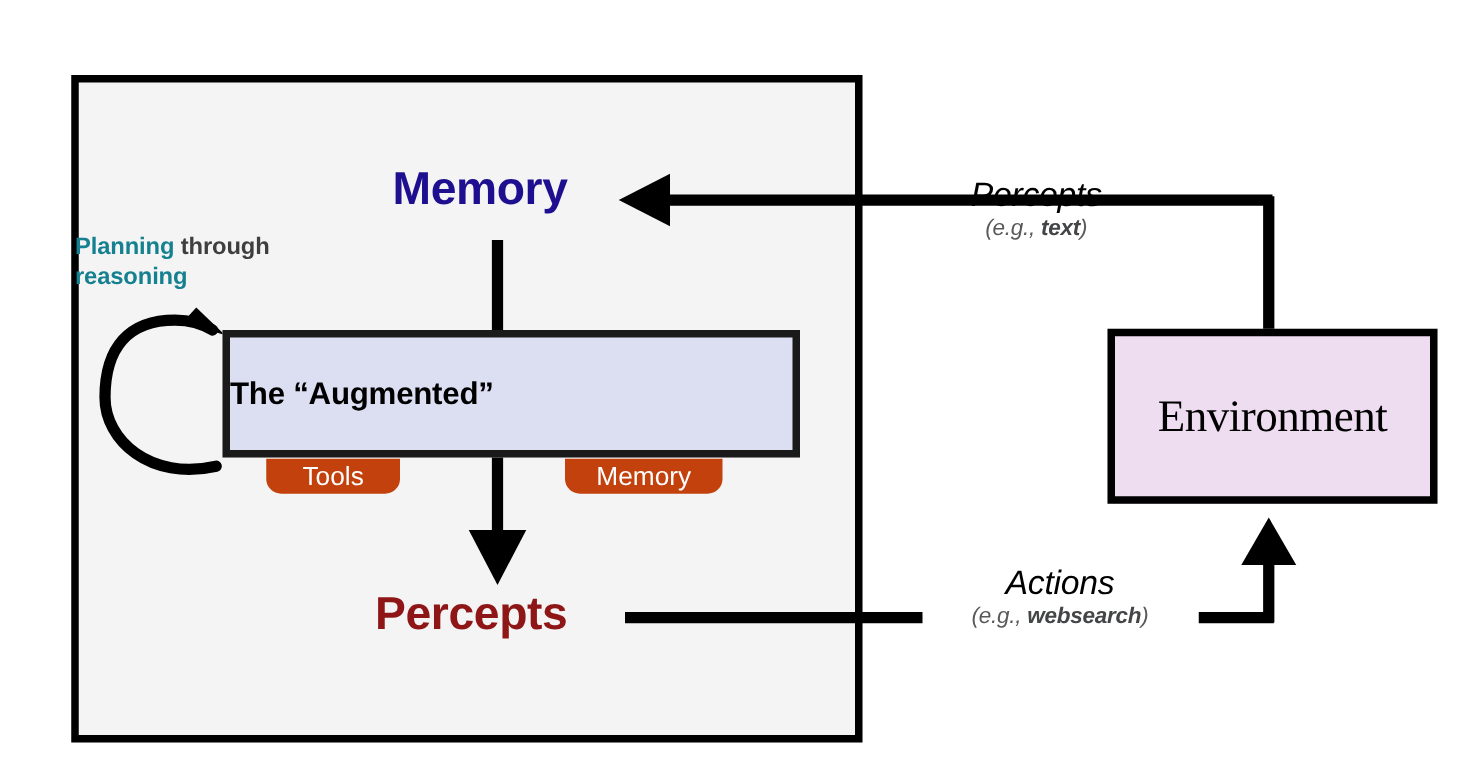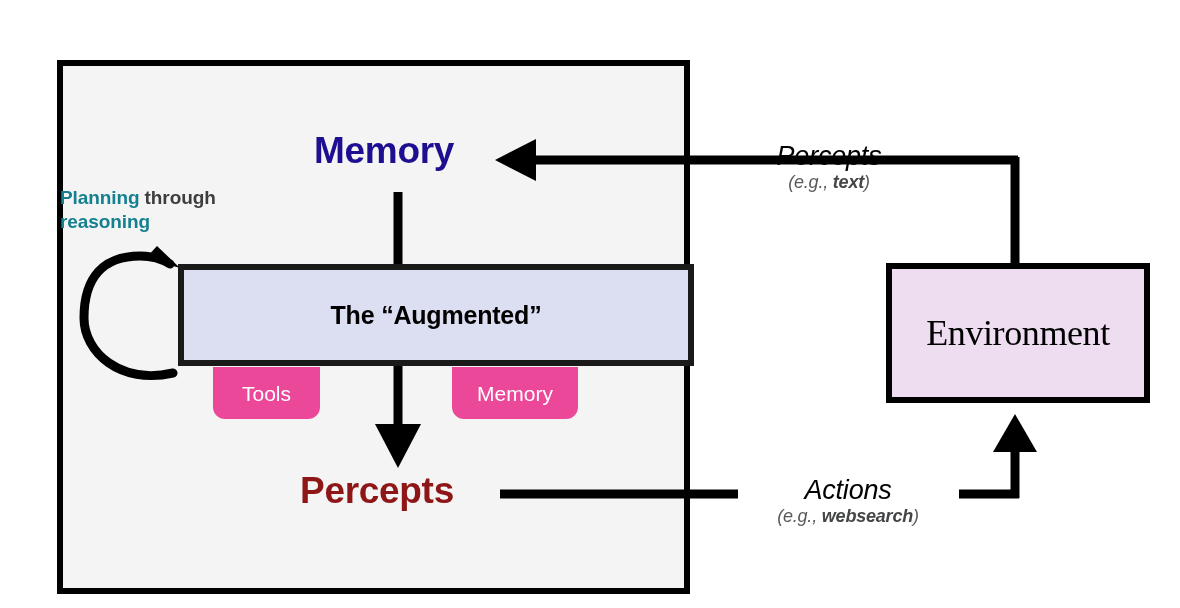--- a/index.html
+++ b/index.html
@@ -64,49 +64,48 @@
     font-weight: bold;
     color: #8e1616;
     letter-spacing: -0.3px;
     line-height: 1.1;
   }
   
   #llm-box {
     position: absolute;
     left: 178px;
     top: 264px;
-    width: 516px;
+    width: 462px;
     height: 102px;
     box-sizing: border-box;
     background: #dcdef2;
     border: 6px solid #1a1a1a;
     display: flex;
     flex-direction: column;
-    align-items: center;
     justify-content: center;
   }
   #llm-line1 {
     font-size: 25px;
     font-weight: bold;
     color: #000000;
     line-height: 1.2;
     letter-spacing: -0.2px;
   }
   #llm-line2 {
     font-size: 25px;
     font-weight: bold;
     color: #6b74d0;
     line-height: 1.2;
     letter-spacing: -0.2px;
   }
   
   .tab {
     position: absolute;
-    height: 52px;
-    background: #ec4899;
+    height: 28px;
+    background: #c2410c;
     border-radius: 0 0 12px 12px;
     color: #ffffff;
     font-size: 21px;
     display: flex;
     align-items: center;
     justify-content: center;
     padding: 0 14px;
     box-sizing: border-box;
     line-height: 1;
   }
@@ -141,21 +140,21 @@
   }
   .edge-label .sub {
     display: block;
     font-size: 18px;
     font-style: italic;
     color: #58595b;
     letter-spacing: -0.2px;
   }
   .edge-label .sub b { color: #444547; }
   #percepts-label { left: 745px; top: 140px; width: 168px; }
-  #actions-label { left: 740px; top: 474px; width: 216px; }
+  #actions-label { left: 740px; top: 450px; width: 216px; }
   
   #environment-box {
     position: absolute;
     left: 886px;
     top: 263px;
     width: 264px;
     height: 140px;
     box-sizing: border-box;
     background: #eedcf0;
     border: 6px solid #000000;

